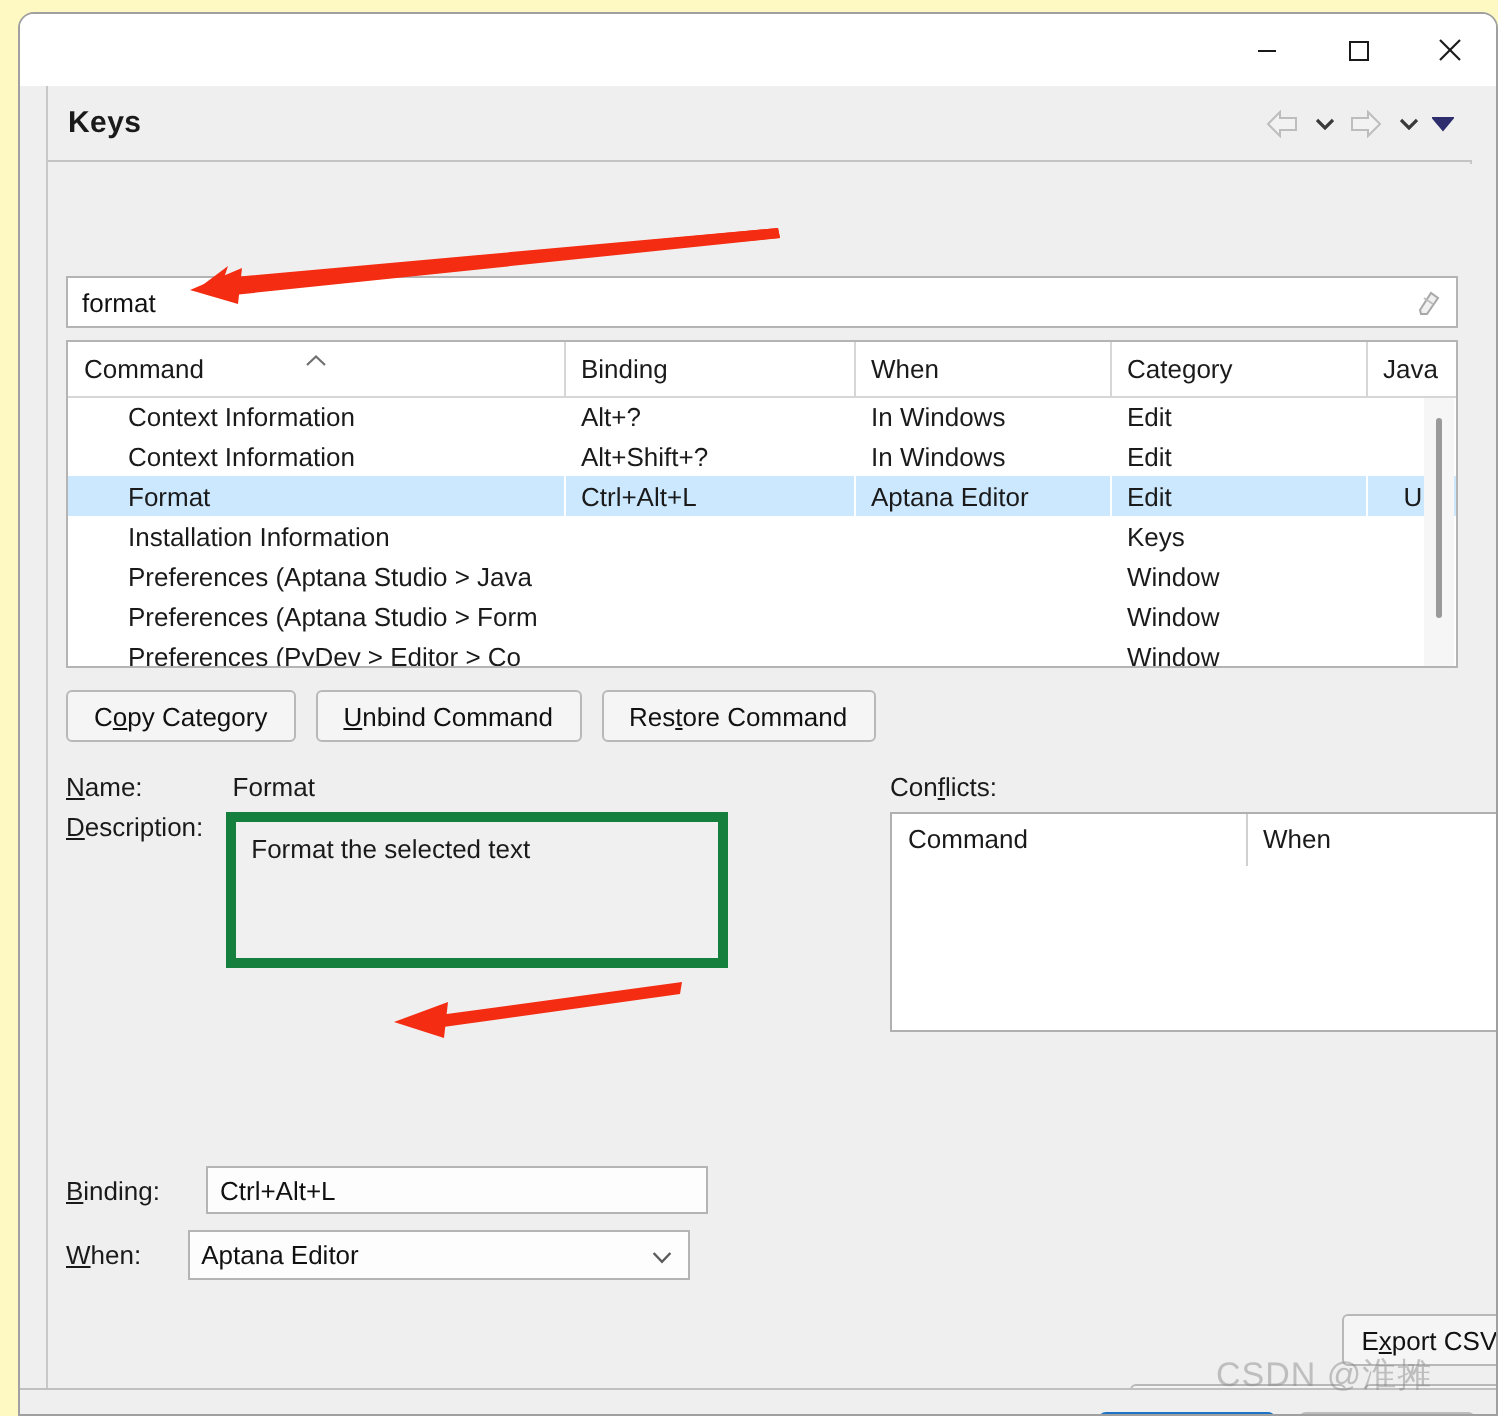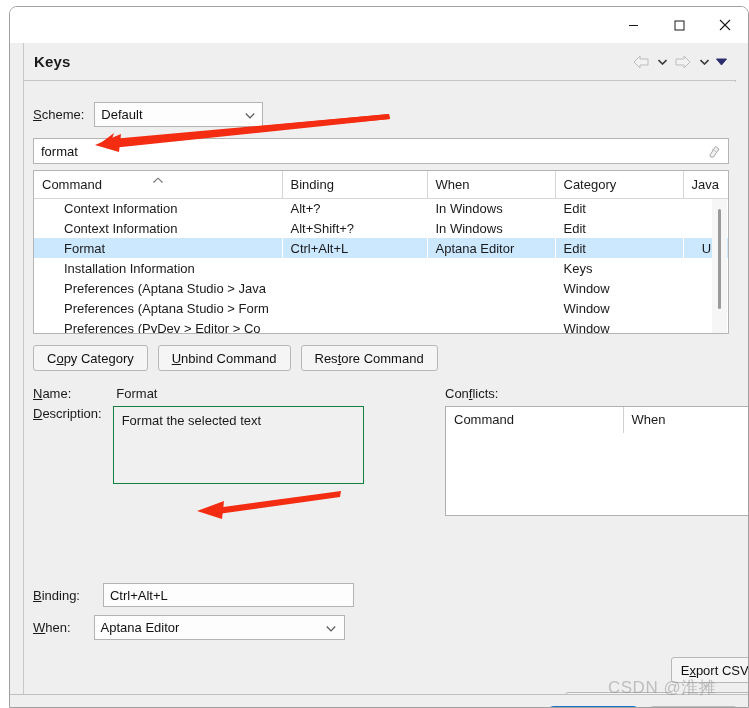--- a/index.html
+++ b/index.html
@@ -6,21 +6,21 @@
   html, body {
     margin: 0; padding: 0;
     width: 749px; height: 708px;
     overflow: hidden;
     background: #000000;
     font-family: "Liberation Sans", sans-serif;
   }
   #root {
     position: relative;
     width: 749px; height: 708px;
-    background: #ffffff;
+    background: #fef9c3;
   }
 
   
   .win-frame {
     position: absolute;
     left: 9px; top: 6px;
     width: 740px; height: 702px;
     background: #ffffff;
     border: 1px solid #a0a0a0;
     border-top-left-radius: 8px;
@@ -228,21 +228,21 @@
     position: absolute; left: 0; top: 0;
     display: flex; align-items: center;
   }
   .row-name .val { margin-left: 45px; font-size: 13px; color:#1a1a1a; }
 
   .row-desc { position: absolute; left: 0; top: 20px; display: flex; }
   .desc-box {
     margin-left: 11px;
     width: 251px; height: 78px;
     background: #f0f0f0;
-    border: 1px solid #15803d;
+    border: 5px solid #15803d;
     padding: 6px 8px;
     font-size: 13px;
     color: #1a1a1a;
   }
   .row-binding {
     position: absolute; left: 0; top: 197px;
     display: flex; align-items: center;
   }
   .binding-input {
     margin-left: 23px;
@@ -411,31 +411,20 @@
           <div class="nav-caret">
             <svg width="11" height="8" viewBox="0 0 11 8" aria-hidden="true">
               <path d="M0.5 1 L5.5 7 L10.5 1 Z" fill="#2e2e6e" stroke="#2e2e6e" stroke-width="1"></path>
             </svg>
           </div>
         </div>
       </div>
 
       <div class="content">
 
-        <div class="scheme-row">
-          <span class="field-label"><span class="mn">S</span><span>cheme:</span></span>
-          <div class="combo">
-            <span>Default</span>
-            <span class="caret">
-              <svg width="10" height="7" viewBox="0 0 10 7" aria-hidden="true">
-                <path d="M0.8 1 L5 5.4 L9.2 1" fill="none" stroke="#5a5a5a" stroke-width="1.2"></path>
-              </svg>
-            </span>
-          </div>
-        </div>
 
         <div class="filter-box">
           <span>format</span>
           <span class="filter-clear">
             <svg width="15" height="15" viewBox="0 0 15 15" aria-hidden="true">
               <path d="M3 11 L8.5 2.5 L12 5 L6.5 13 L3.5 13 Z" fill="#f0f0f0" stroke="#a8a8a8" stroke-width="1"></path>
               <line x1="5" y1="5" x2="9.5" y2="8" stroke="#bdbdbd" stroke-width="0.9"></line>
             </svg>
           </span>
         </div>

